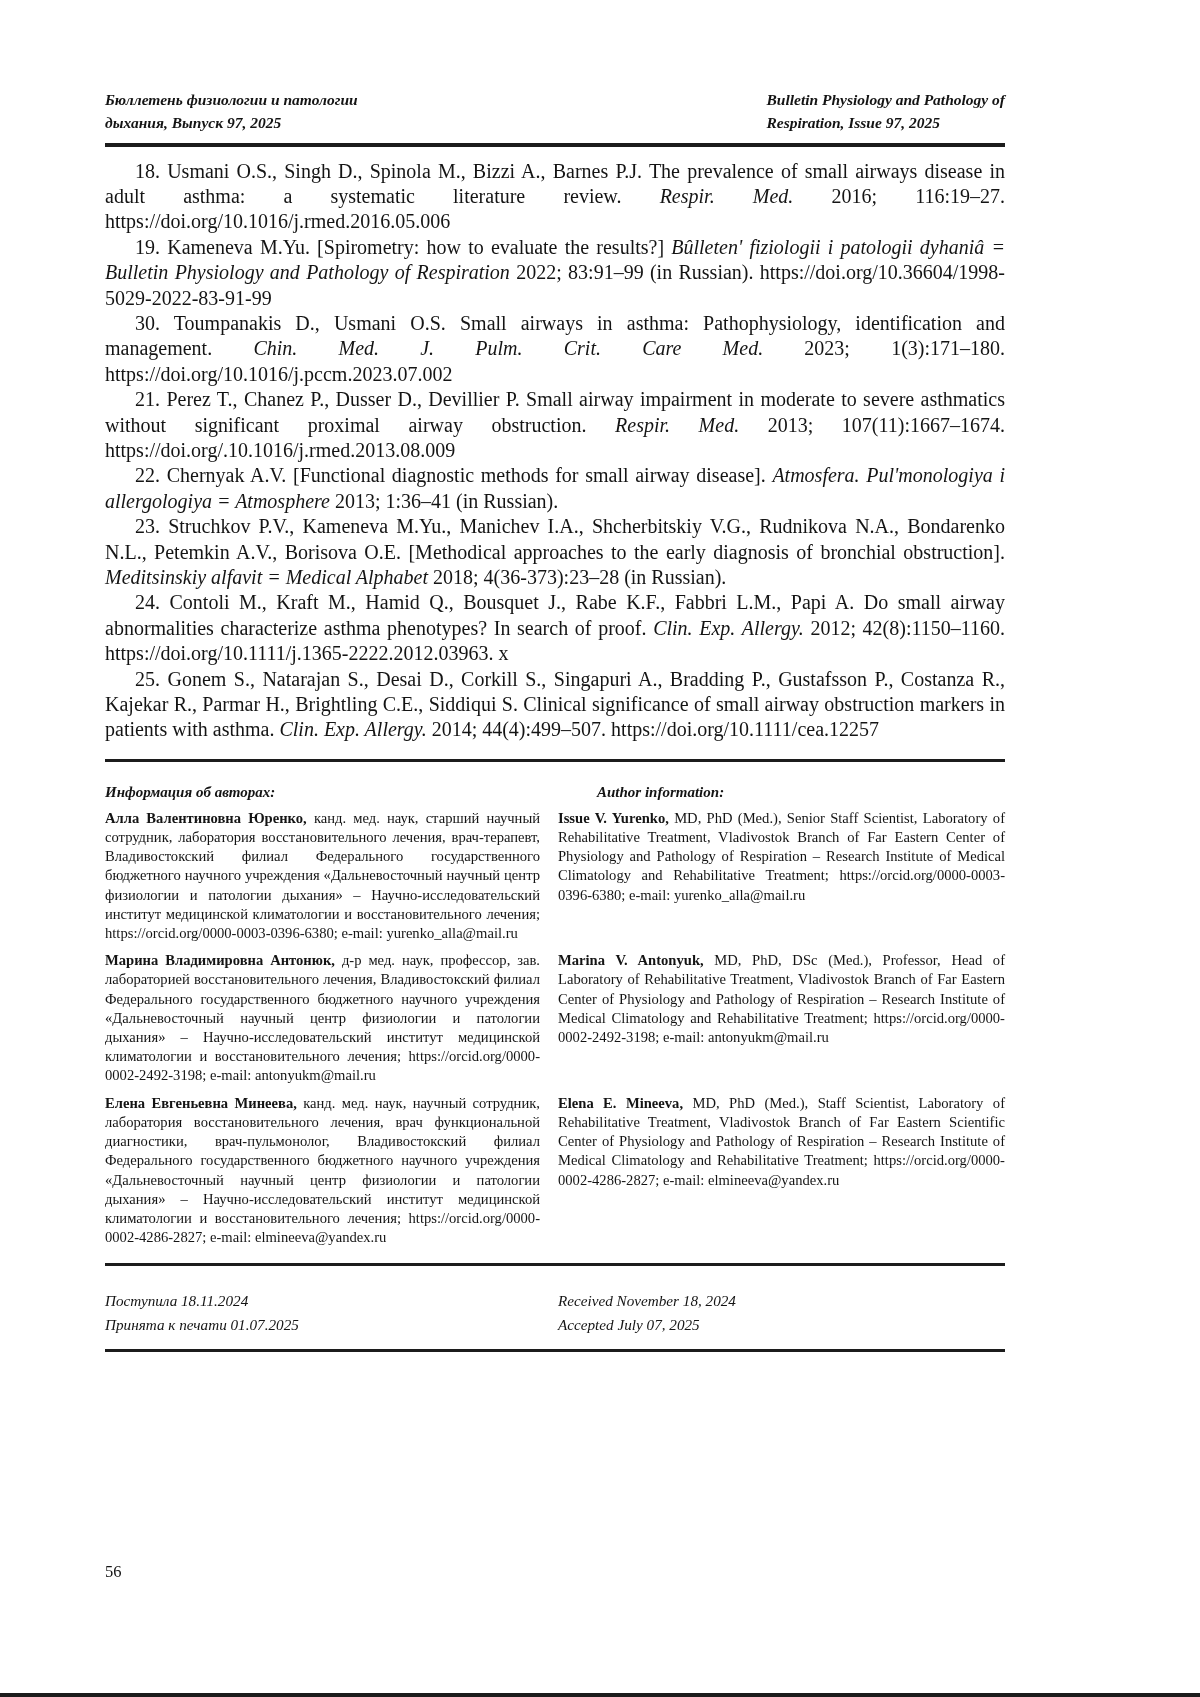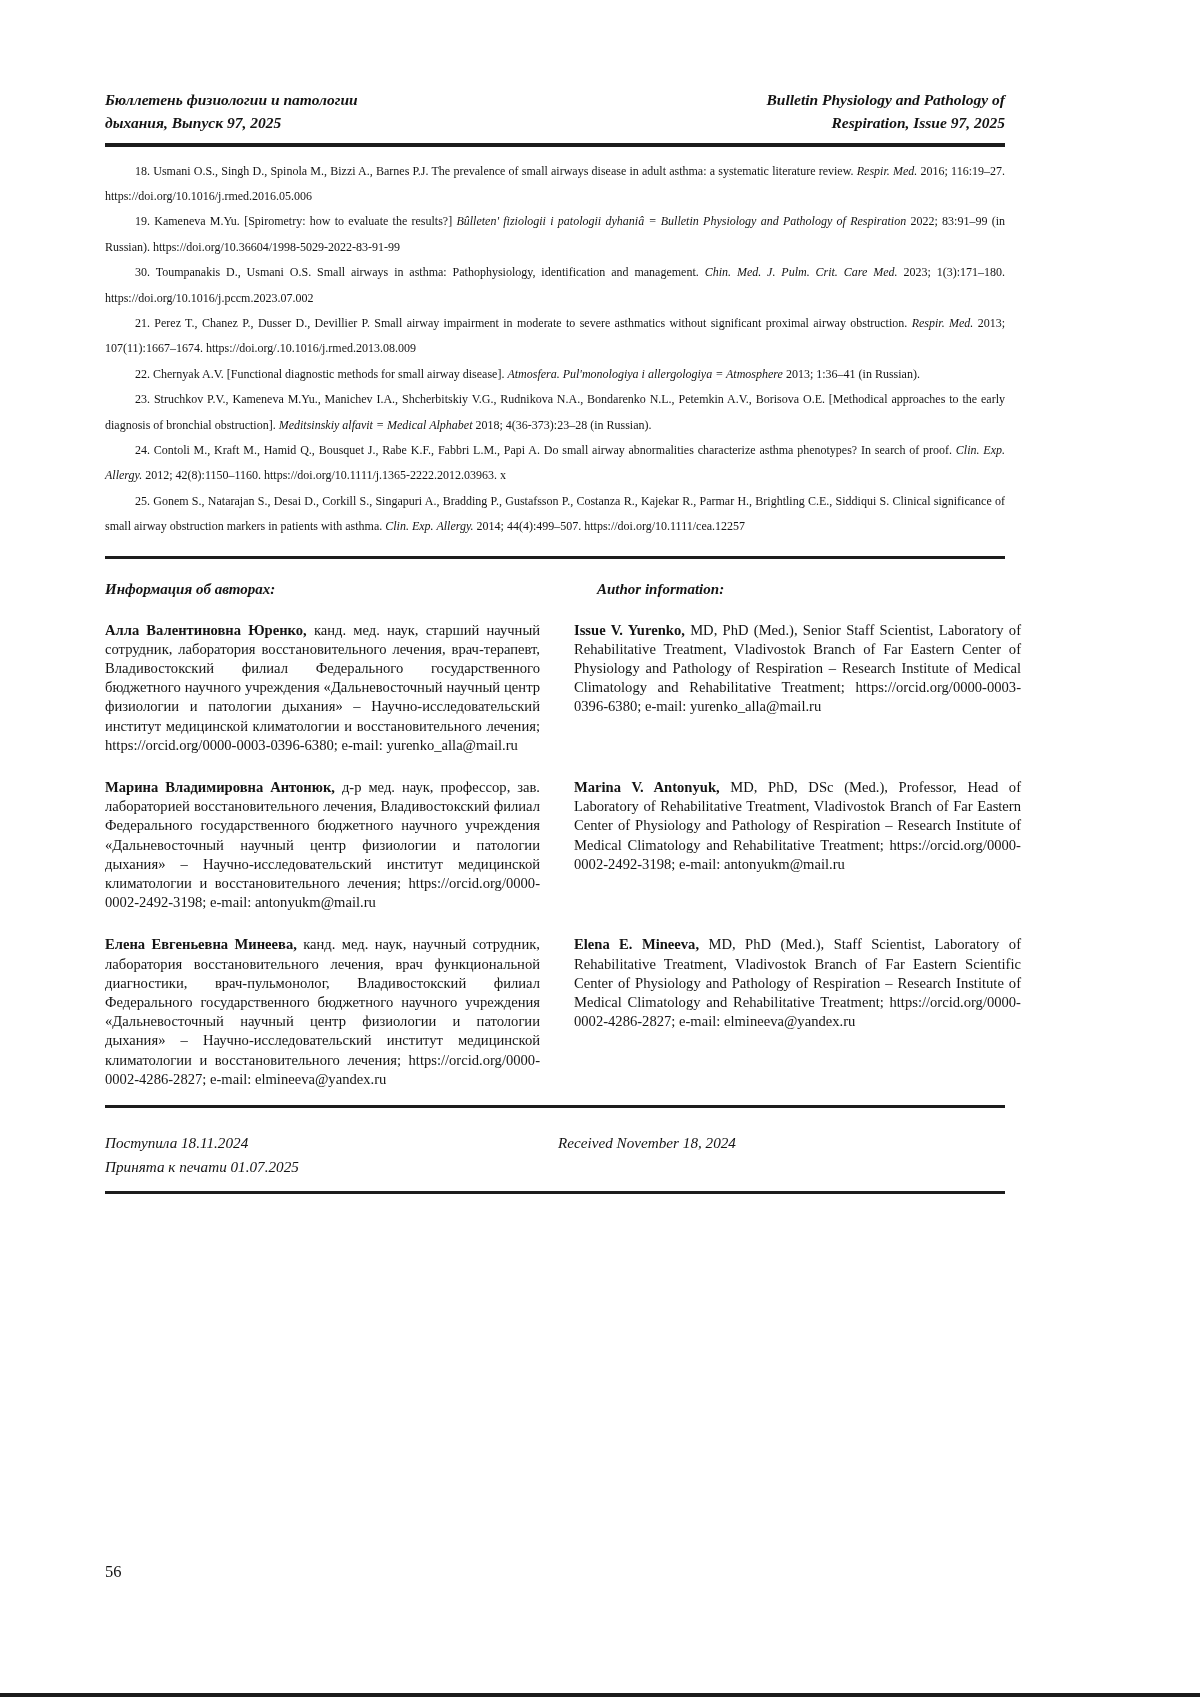--- a/index.html
+++ b/index.html
@@ -12,41 +12,41 @@
     overflow: hidden;
   }
   .page {
     position: absolute; top: 0; left: 0;
     width: 1200px; height: 1697px;
     padding: 88px 195px 0 105px;
   }
   
   .runhead { display: flex; justify-content: space-between; }
   .runhead .col { font-weight: bold; font-style: italic; font-size: 15.5px; line-height: 23px; }
-  .runhead .right { text-align: right; }
+  .runhead .right { text-align: left; }
   .rule { background: #1c1c1c; border: none; }
   .rule-thick { height: 3.5px; margin-top: 9px; }
   .rule-mid { height: 3px; }
   
   .refs { margin-top: 12px; }
   .ref {
-    font-size: 12px; line-height: 25.4px;
+    font-size: 20px; line-height: 25.4px;
     text-align: justify; text-indent: 30px;
   }
   .it { font-style: italic; }
   .b { font-weight: bold; }
   
   .authors-rule { margin-top: 16px; }
   .authors-head { display: flex; margin-top: 22px; gap: 39px; }
   .authors-head .h {
     font-weight: bold; font-style: italic; font-size: 15px;
   }
   .col-ru { width: 435px; margin-right: 18px; flex: none; }
   .col-en { width: 447px; flex: none; }
-  .author-row { display: flex; margin-top: 23px; gap: 16px; }
+  .author-row { display: flex; margin-top: 8px; }
   .author-row p {
     font-size: 14.6px; line-height: 19.2px;
     text-align: justify;
   }
   
   .dates-rule-top { margin-top: 16px; height: 3px; }
   .dates { display: flex; margin-top: 23px; }
   .dates .d { font-style: italic; font-size: 15.2px; line-height: 24px; }
   .dates-rule-bottom { margin-top: 12px; height: 3px; }
   
@@ -125,20 +125,21 @@
 
   <div class="rule dates-rule-top"></div>
 
   <div class="dates">
     <div class="col-ru">
       <div class="d">Поступила 18.11.2024</div>
       <div class="d">Принята к печати 01.07.2025</div>
     </div>
     <div class="col-en">
       <div class="d">Received November 18, 2024</div>
+      <div class="d">Accepted July 07, 2025</div>
     </div>
   </div>
 
   <div class="rule dates-rule-bottom"></div>
 
   <div class="pageno">56</div>
 
 </div>
 
 <div class="bottom-edge"></div>

